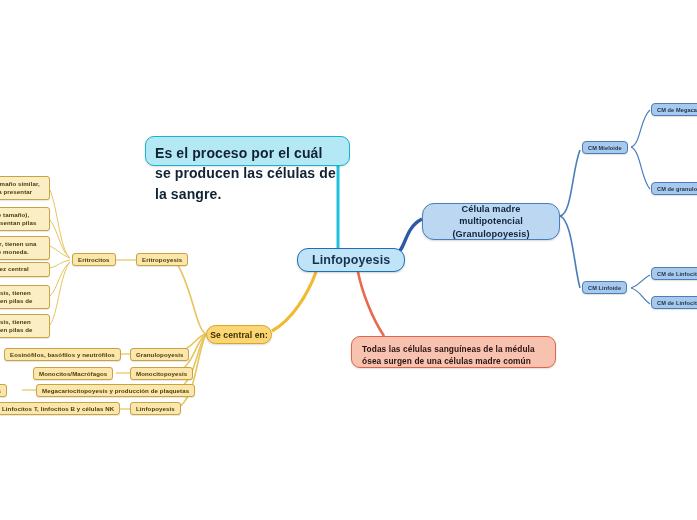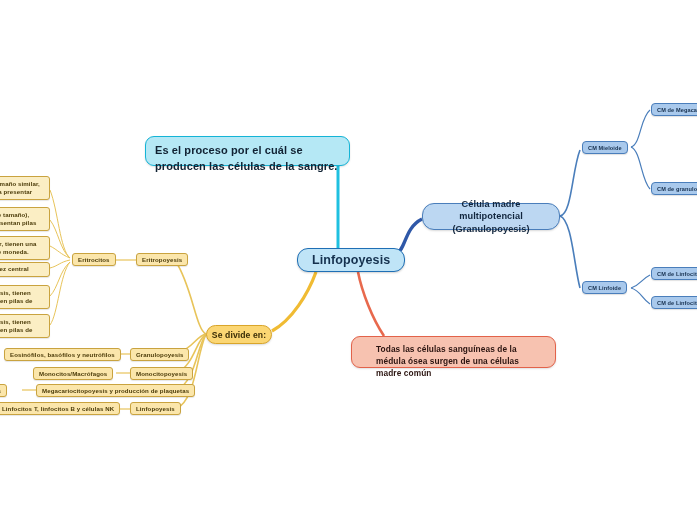--- a/index.html
+++ b/index.html
@@ -36,37 +36,37 @@
     justify-content:center;
     box-shadow:0 1px 2px rgba(0,0,0,.18);
   }
 
   
   .n-cyan{
     background:#b5e8f5;
     border:1.4px solid #14b4d6;
     border-radius:9px;
     color:#123;
-    font-size:11px;
+    font-size:14px;
     line-height:1.45;
     padding:6px 9px;
     white-space:normal;
     align-items:flex-start;
     box-shadow:0 1px 2px rgba(0,0,0,.13);
   }
 
   
   .n-salmon{
     background:#f7c2b0;
     border:1.4px solid #e2624a;
     border-radius:9px;
     color:#2b1410;
     font-size:8.3px;
     line-height:1.45;
-    padding:6px 24px;
+    padding:6px 10px;
     white-space:normal;
     align-items:flex-start;
     box-shadow:0 1px 2px rgba(0,0,0,.13);
   }
 
   
   .n-blue{
     background:#a9c9ec;
     border:1.2px solid #4a7ebb;
     border-radius:4px;
@@ -174,21 +174,21 @@
   </div>
 
   <div class="node n-cyan" style="left:145px;top:136px;width:205px;height:30px;">
     <span>Es el proceso por el cuál se producen las células de la sangre.</span>
   </div>
 
   <div class="node n-salmon" style="left:351px;top:336px;width:205px;height:32px;">
     <span>Todas las células sanguíneas de la médula ósea surgen de una células madre común</span>
   </div>
 
-  <div class="node n-blue-lg" style="left:422px;top:203px;width:138px;height:27px;">
+  <div class="node n-blue-lg" style="left:422px;top:203px;width:138px;height:37px;">
     <span style="display:block;">
       <span>Célula madre multipotencial</span><br>
       <span>(Granulopoyesis)</span>
     </span>
   </div>
 
   <div class="node n-blue" style="left:582px;top:141px;">
     <span>CM Mieloide</span>
   </div>
   <div class="node n-blue" style="left:582px;top:281px;">
@@ -202,21 +202,21 @@
     <span>CM de granulo</span>
   </div>
   <div class="node n-blue" style="left:651px;top:267px;">
     <span>CM de Linfocito</span>
   </div>
   <div class="node n-blue" style="left:651px;top:296px;">
     <span>CM de Linfocito</span>
   </div>
 
   <div class="node n-yellow-lg" style="left:206px;top:325px;width:66px;">
-    <span>Se divide en:</span>
+    <span>Se central en:</span>
   </div>
 
   <div class="node n-yellow" style="left:136px;top:253px;">
     <span>Eritropoyesis</span>
   </div>
   <div class="node n-yellow" style="left:130px;top:348px;">
     <span>Granulopoyesis</span>
   </div>
   <div class="node n-yellow" style="left:130px;top:367px;">
     <span>Monocitopoyesis</span>

